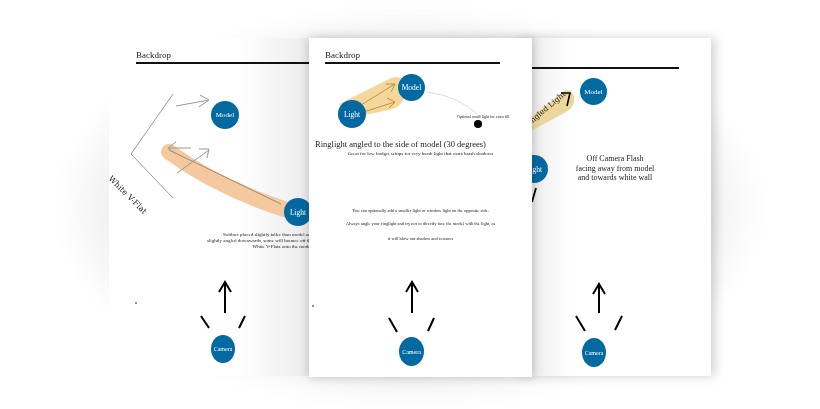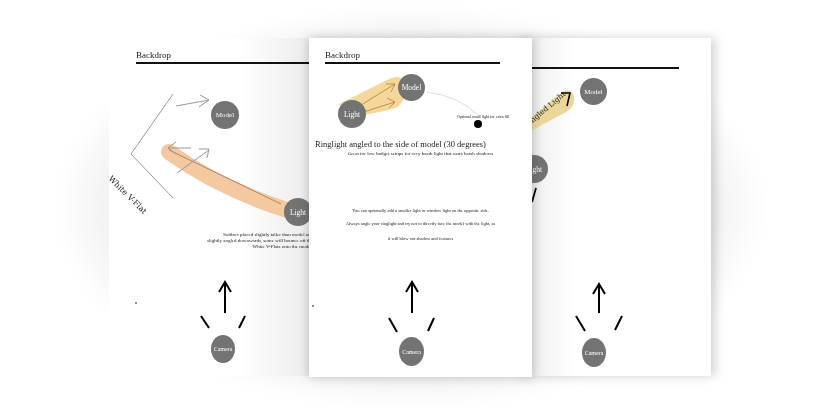--- a/index.html
+++ b/index.html
@@ -9,21 +9,21 @@
       position: absolute; left: 60px; top: 10px; width: 700px; height: 395px;
       background: radial-gradient(ellipse at 50% 50%, rgba(0,0,0,0.28) 0%, rgba(0,0,0,0.12) 45%, rgba(0,0,0,0) 72%);
       filter: blur(6px);
     }
     .card { position: absolute; background: #fff; overflow: hidden; text-decoration: underline; }
     .card-left { left: 109px; top: 38px; width: 210px; height: 338px; background: linear-gradient(90deg,#fff 0%,#fff 62%,#e9e9e9 100%); z-index: 1; }
     .card-right { left: 518px; top: 38px; width: 193px; height: 338px; background: linear-gradient(90deg,#dcdcdc 0%,#f4f4f4 14%,#fff 28%); z-index: 1; box-shadow: 4px 0 10px rgba(0,0,0,0.18); }
     .card-mid { left: 309px; top: 38px; width: 223px; height: 339px; z-index: 2; box-shadow: 0 0 10px rgba(0,0,0,0.22); }
     .heading { position: absolute; font-size: 9px; color: #222; font-family: "Liberation Serif", serif; }
     .rule { position: absolute; height: 2px; background: #111; }
-    .dot { position: absolute; border-radius: 50%; background: #737373; color: #fff; display: flex; align-items: center; justify-content: center; font-family: "Liberation Serif", serif; }
+    .dot { position: absolute; border-radius: 50%; background: #0369a1; color: #fff; display: flex; align-items: center; justify-content: center; font-family: "Liberation Serif", serif; }
     .small { position: absolute; font-family: "Liberation Serif", serif; color: #222; line-height: 1.2; }
     svg { position: absolute; overflow: visible; }
   </style>
 </head>
 <body>
 
 <div class="halo"></div>
 
 <div class="card card-left">
   <div class="heading" style="left:27px; top:12px;">Backdrop</div>
@@ -76,20 +76,25 @@
     <line x1="81" y1="275" x2="81" y2="247" stroke="#000" stroke-width="2"></line>
     <polyline points="75,256 81,246 87,256" stroke="#000" stroke-width="2" fill="none"></polyline>
     <line x1="58" y1="278" x2="67" y2="293" stroke="#000" stroke-width="2"></line>
     <line x1="104" y1="278" x2="97" y2="292" stroke="#000" stroke-width="2"></line>
   </svg>
   <div style="position:absolute; left:6px; top:83px; font-size:7.5px; color:#222; transform:rotate(-40deg); transform-origin:left top; white-space:nowrap;">Angled Light</div>
 
   <div class="dot" style="left:62px; top:40px; width:27px; height:27px; font-size:7px;">Model</div>
   <div class="dot" style="left:2px; top:117px; width:28px; height:28px; font-size:7.5px;">Light</div>
 
+  <div class="small" style="left:38px; top:116px; width:118px; font-size:8px; text-align:center;">
+    <div>Off Camera Flash</div>
+    <div>facing away from model</div>
+    <div>and towards white wall</div>
+  </div>
 
   <div class="dot" style="left:64px; top:300px; width:24px; height:29px; font-size:6px;">Camera</div>
 </div>
 
 <div class="card card-mid">
   <div class="heading" style="left:16px; top:12px;">Backdrop</div>
   <div class="rule" style="left:16px; top:24px; width:175px;"></div>
 
   <svg width="223" height="339">
     <path d="M30 66 L82 40 Q96 36 96 48 L96 58 Q92 70 80 72 L40 80 Z" fill="#f3d08a" opacity="0.85"></path>

